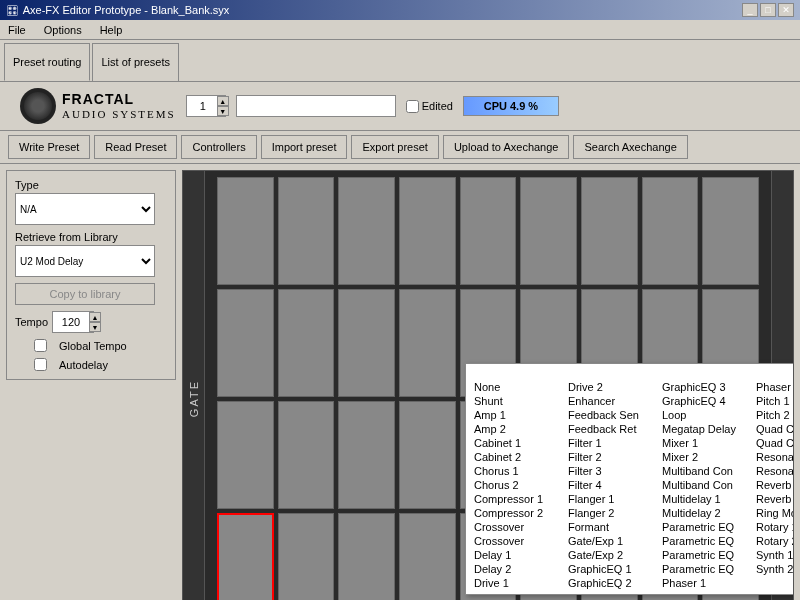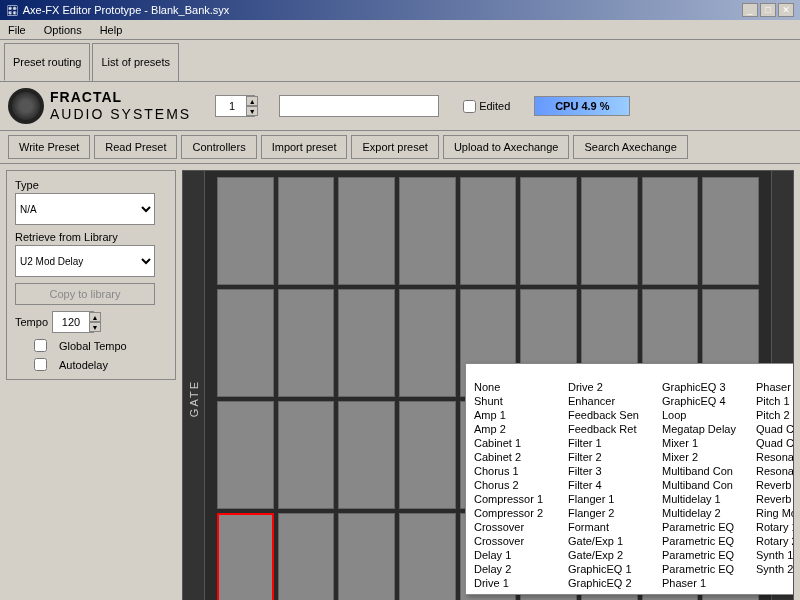--- a/index.html
+++ b/index.html
@@ -63,24 +63,24 @@
       margin-right: 2px;
     }
     .tab.active {
       background: #d4d0c8;
       border-bottom: 1px solid #d4d0c8;
       z-index: 1;
     }
     
     #header {
       background: #d4d0c8;
-      padding: 6px 8px;
-      display: flex;
-      align-items: center;
-      gap: 24px;
+      padding: 6px 20px;
+      display: flex;
+      align-items: center;
+      gap: 10px;
       border-bottom: 1px solid #888;
     }
     #logo-area {
       display: flex;
       align-items: center;
       gap: 6px;
     }
     #logo-icon {
       width: 36px; height: 36px;
       background: #222;
@@ -100,23 +100,24 @@
       flex-direction: column;
       line-height: 1.2;
     }
     #logo-text .brand {
       font-size: 14px;
       font-weight: bold;
       letter-spacing: 1px;
       color: #000;
     }
     #logo-text .sub {
-      font-size: 14px;
+      font-size: 11px;
       letter-spacing: 2px;
       color: #000;
+      font-family: Liberation Serif, serif;
     }
     .spinbox {
       width: 40px;
       height: 22px;
       border: 1px solid #888;
       background: white;
       display: flex;
       align-items: center;
       padding: 0 2px;
     }

